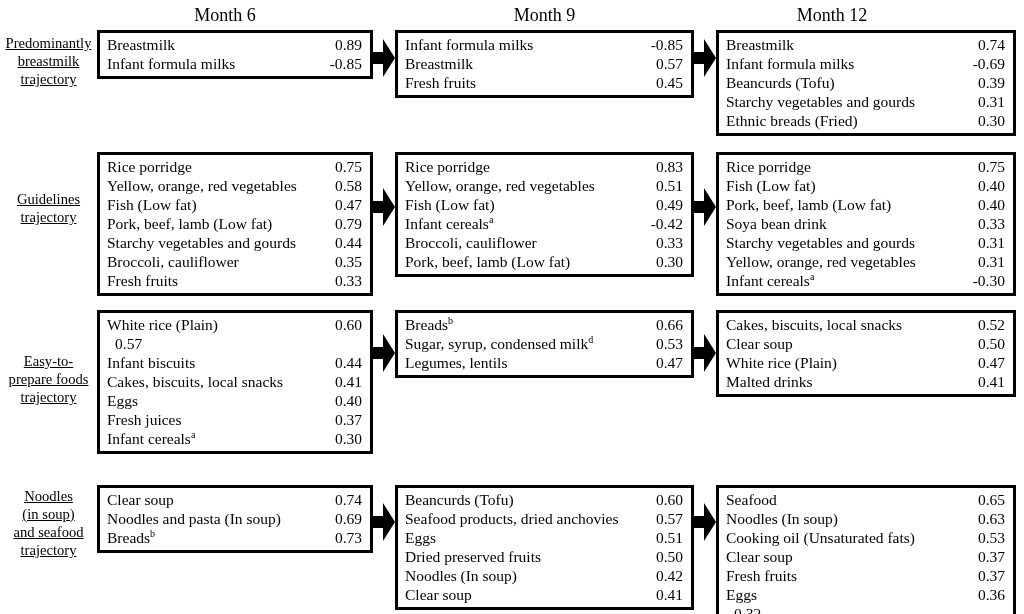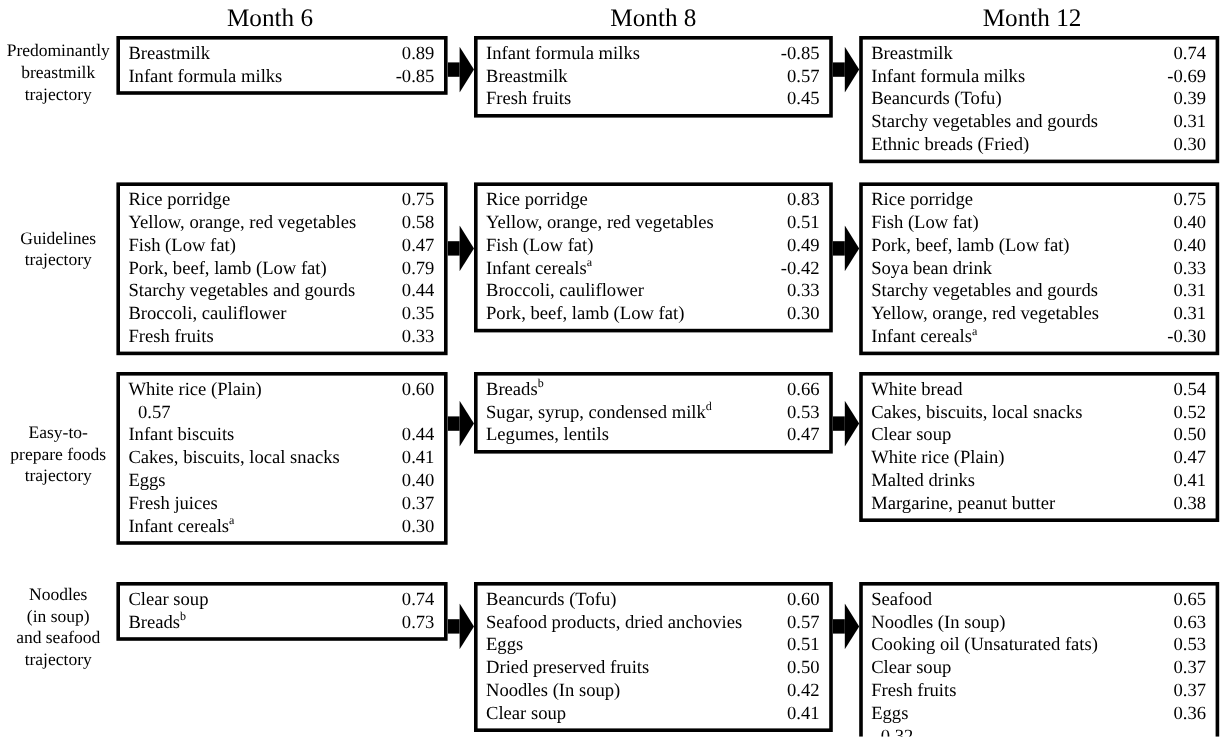--- a/index.html
+++ b/index.html
@@ -13,46 +13,47 @@
     position: relative;
     width: 1024px;
     height: 614px;
     background: #ffffff;
     overflow: hidden;
   }
   .col-header {
     position: absolute;
     top: 2px;
     text-align: center;
-    font-size: 21px;
+    font-size: 18px;
     line-height: 26px;
     white-space: nowrap;
   }
   #header-m6  { left: 87px;  width: 276px; }
   #header-m9  { left: 395px; width: 299px; }
-  #header-m12 { left: 710px; width: 300px; }
+  #header-m12 { left: 682px; width: 300px; }
 
   .row {
     position: absolute;
     left: 0;
     display: flex;
     align-items: flex-start;
   }
   .row1 { top: 30px; }
   .row2 { top: 152px; }
   .row3 { top: 310px; }
   .row4 { top: 485px; }
 
   .row-label {
     flex: 0 0 97px;
     width: 97px;
     text-align: center;
     font-size: 14.6px;
     line-height: 18px;
     white-space: pre-line;
+    text-decoration: underline;
   }
   .row1 .row-label { margin-top: 4px; }
   .row2 .row-label { margin-top: 38px; }
   .row3 .row-label { margin-top: 42px; }
   .row4 .row-label { margin-top: 2px; }
 
   .box {
     box-sizing: border-box;
     border: 3px solid #000000;
     background: #ffffff;
@@ -82,21 +83,21 @@
   .row2 .arrow-cell { margin-top: 36px; }
   .row3 .arrow-cell { margin-top: 24px; }
   .row4 .arrow-cell { margin-top: 18px; }
   .arrow-cell svg { display: block; }
 </style>
 </head>
 <body>
 
 <div id="canvas">
   <div class="col-header" id="header-m6">Month 6</div>
-  <div class="col-header" id="header-m9">Month 8</div>
+  <div class="col-header" id="header-m9">Month 9</div>
   <div class="col-header" id="header-m12">Month 12</div>
   <div id="rows">
       <div class="row row1">
         <div class="row-label">Predominantly
 breastmilk
 trajectory</div>
         <div class="box col1">
           <div class="item">
             <span class="item-name">Breastmilk</span>
             <span class="item-value">0.89</span>
@@ -311,56 +312,52 @@
           </div>
         </div>
         <div class="arrow-cell">
           <svg width="22" height="38" viewBox="0 0 22 38">
             <rect x="0" y="13" width="10" height="12" fill="#000000"></rect>
             <polygon points="10,0 22,19 10,38" fill="#000000"></polygon>
           </svg>
         </div>
         <div class="box col3">
           <div class="item">
-            <span class="item-name">White bread</span>
-            <span class="item-value">0.54</span>
-          </div>
-          <div class="item">
             <span class="item-name">Cakes, biscuits, local snacks</span>
             <span class="item-value">0.52</span>
           </div>
           <div class="item">
             <span class="item-name">Clear soup</span>
             <span class="item-value">0.50</span>
           </div>
           <div class="item">
             <span class="item-name">White rice (Plain)</span>
             <span class="item-value">0.47</span>
           </div>
           <div class="item">
             <span class="item-name">Malted drinks</span>
             <span class="item-value">0.41</span>
-          </div>
-          <div class="item">
-            <span class="item-name">Margarine, peanut butter</span>
-            <span class="item-value">0.38</span>
           </div>
         </div>
       </div>
       <div class="row row4">
         <div class="row-label">Noodles
 (in soup)
 and seafood
 trajectory</div>
         <div class="box col1">
           <div class="item">
             <span class="item-name">Clear soup</span>
             <span class="item-value">0.74</span>
           </div>
           <div class="item">
+            <span class="item-name">Noodles and pasta (In soup)</span>
+            <span class="item-value">0.69</span>
+          </div>
+          <div class="item">
             <span class="item-name">Breads<sup>b</sup></span>
             <span class="item-value">0.73</span>
           </div>
         </div>
         <div class="arrow-cell">
           <svg width="22" height="38" viewBox="0 0 22 38">
             <rect x="0" y="13" width="10" height="12" fill="#000000"></rect>
             <polygon points="10,0 22,19 10,38" fill="#000000"></polygon>
           </svg>
         </div>

